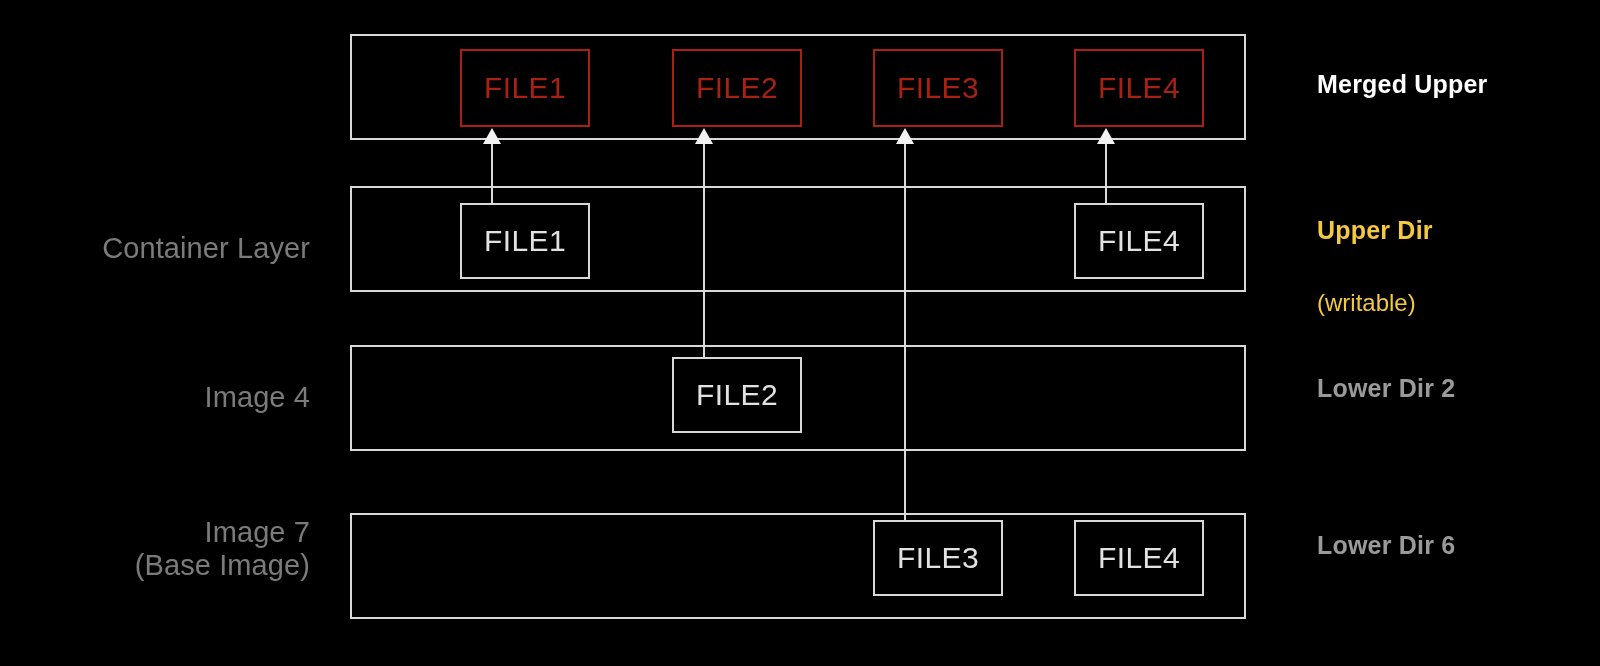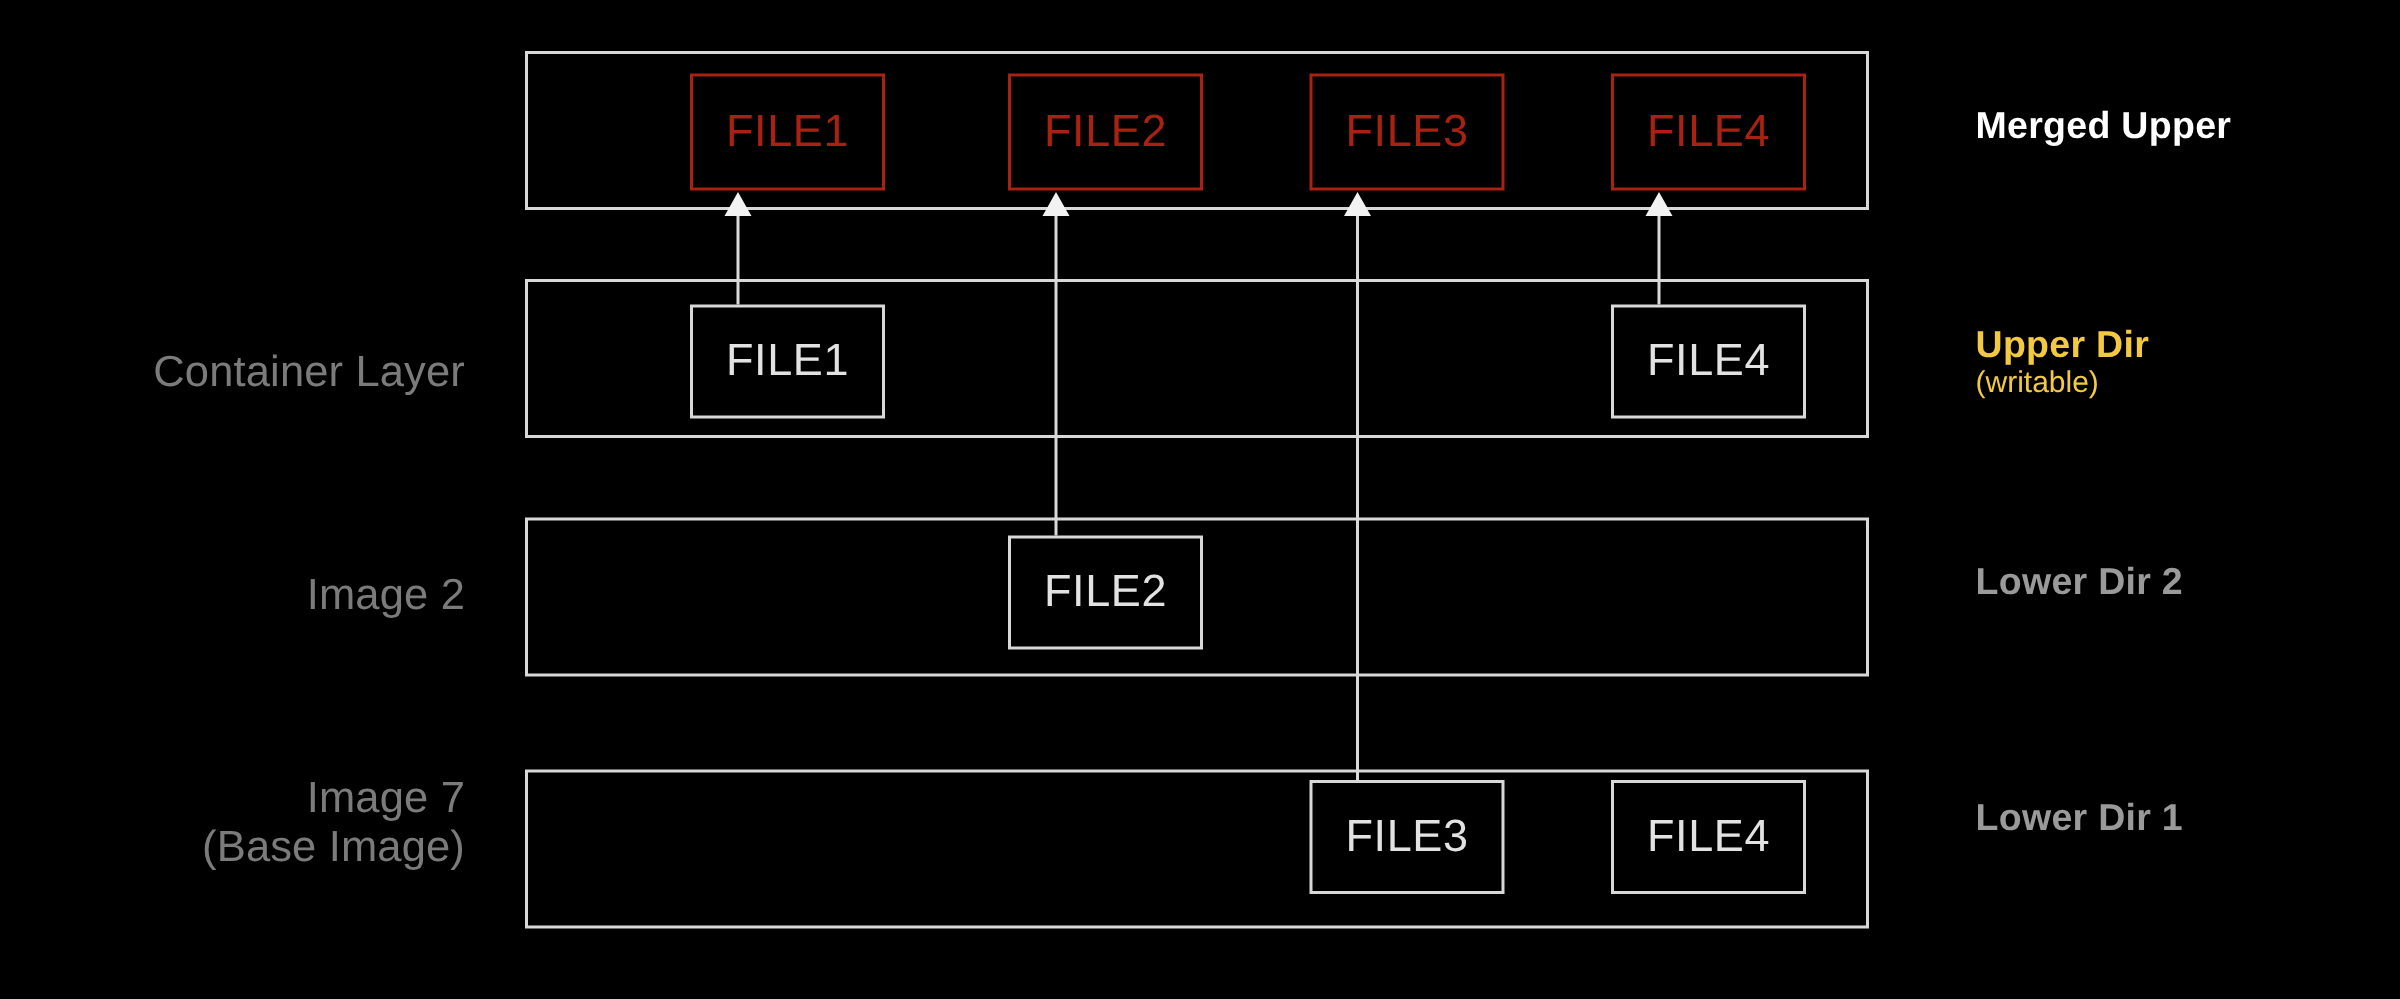--- a/index.html
+++ b/index.html
@@ -34,23 +34,24 @@
   .side-label {
     position: absolute;
     text-align: left;
     font-size: 25px;
     font-weight: bold;
     line-height: 1.12;
     letter-spacing: 0.2px;
   }
   .side-label .sub {
     display: block;
-    font-size: 20px;
+    font-size: 24px;
     font-weight: normal;
     letter-spacing: 0;
+    margin-top: 46px;
   }
 
   
   .layer-box {
     position: absolute;
     border: 2px solid #d8d8d8;
     background: transparent;
     box-sizing: border-box;
   }
 
@@ -109,37 +110,37 @@
   <div class="layer-box" style="left:350px; top:186px; width:896px; height:106px;"></div>
 
   <div class="file-box" style="left:427px; top:203px; width:130px; height:76px;">FILE1</div>
   <div class="file-box" style="left:1041px; top:203px; width:130px; height:76px;">FILE4</div>
 
   <div class="side-label" style="left:1317px; top:216px; color:#f4c942;">
     <span>Upper Dir</span>
     <span class="sub">(writable)</span>
   </div>
 
-  <div class="row-label" style="left:30px; top:381px; width:280px;">Image 2</div>
+  <div class="row-label" style="left:30px; top:381px; width:280px;">Image 4</div>
 
   <div class="layer-box" style="left:350px; top:345px; width:896px; height:106px;"></div>
 
   <div class="file-box" style="left:639px; top:357px; width:130px; height:76px;">FILE2</div>
 
   <div class="side-label" style="left:1317px; top:374px; color:#9a9a9a;">Lower Dir 2</div>
 
   <div class="row-label" style="left:30px; top:516px; width:280px;">Image 7
 (Base Image)</div>
 
   <div class="layer-box" style="left:350px; top:513px; width:896px; height:106px;"></div>
 
   <div class="file-box" style="left:840px; top:520px; width:130px; height:76px;">FILE3</div>
   <div class="file-box" style="left:1041px; top:520px; width:130px; height:76px;">FILE4</div>
 
-  <div class="side-label" style="left:1317px; top:531px; color:#9a9a9a;">Lower Dir 1</div>
+  <div class="side-label" style="left:1317px; top:531px; color:#9a9a9a;">Lower Dir 6</div>
 
   <div class="connector" style="left:491px; top:143px; height:60px;"></div>
   <div class="arrowhead" style="left:483px; top:128px;"></div>
 
   <div class="connector" style="left:703px; top:143px; height:214px;"></div>
   <div class="arrowhead" style="left:695px; top:128px;"></div>
 
   <div class="connector" style="left:904px; top:143px; height:377px;"></div>
   <div class="arrowhead" style="left:896px; top:128px;"></div>
 

